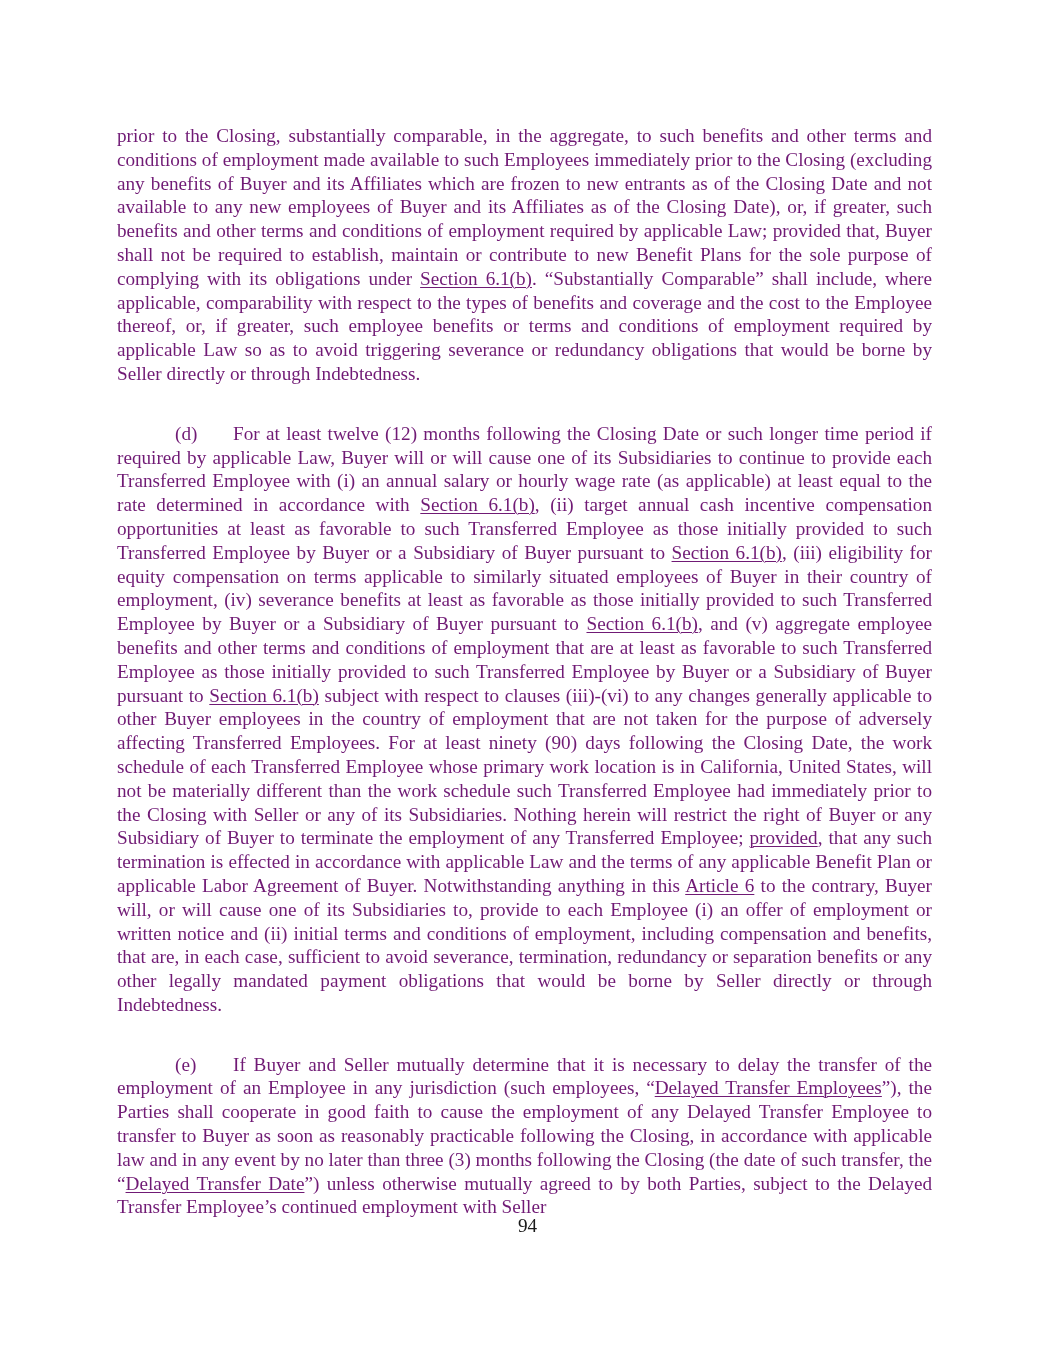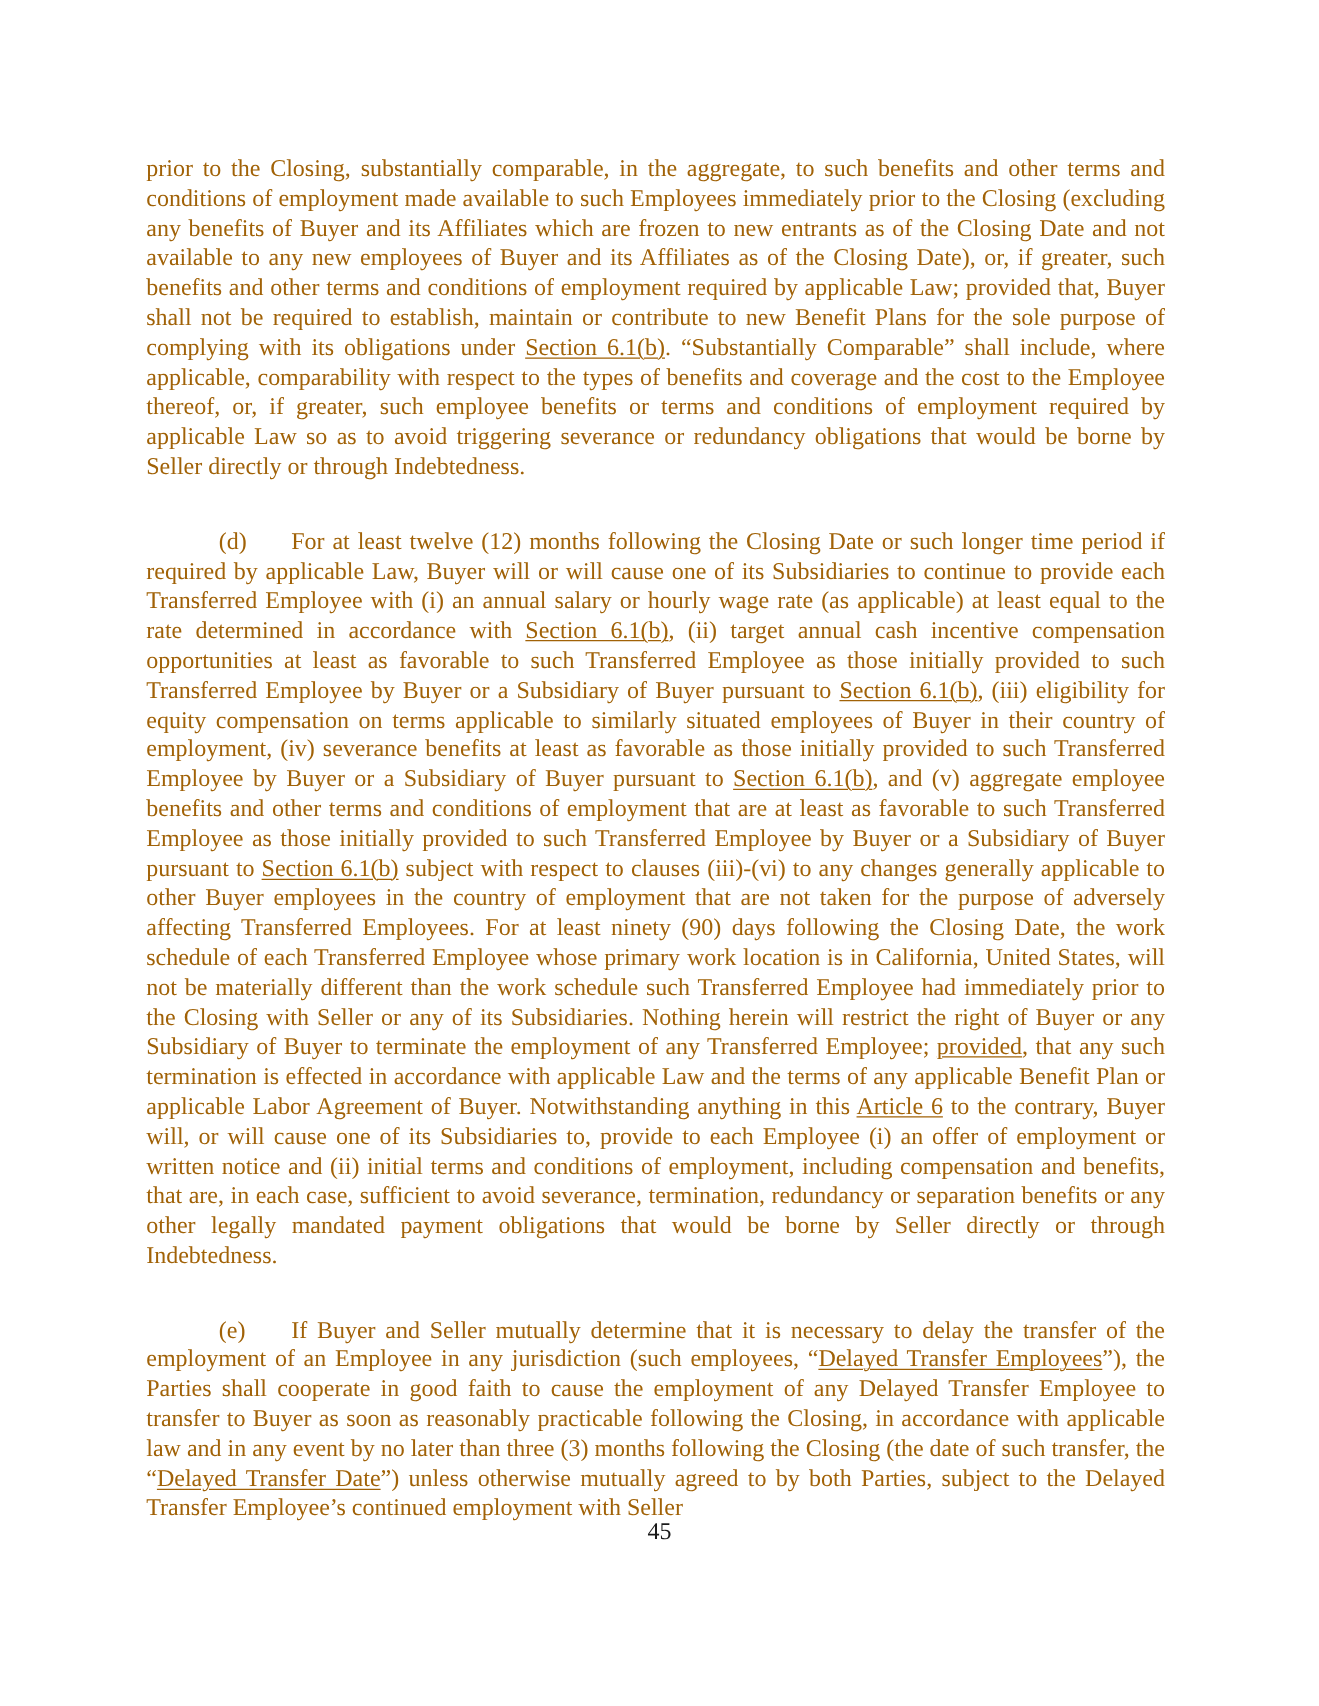--- a/index.html
+++ b/index.html
@@ -5,21 +5,21 @@
   html, body { margin: 0; padding: 0; background: #ffffff; }
   body { width: 1055px; height: 1365px; position: relative; overflow: hidden; }
   .page {
     position: absolute;
     left: 117px;
     top: 124px;
     width: 815px;
     font-family: "Liberation Serif", serif;
     font-size: 19.2px;
     line-height: 23.8px;
-    color: #a16207;
+    color: #701a75;
   }
   .para {
     margin: 0 0 20px 0;
     text-align: justify;
     text-align-last: left;
   }
   .para.first { margin-bottom: 20px; }
   .indent { text-indent: 58px; margin-top: 36px; }
   .label { display: inline-block; width: 58px; text-indent: 0; }
   .u { text-decoration: underline; text-underline-offset: 2px; text-decoration-thickness: 1px; }
@@ -36,13 +36,13 @@
 </style>
 </head>
 <body>
 
 <div class="page">
   <p class="para first"><span>prior to the Closing, substantially comparable, in the aggregate, to such benefits and other terms and conditions of employment made available to such Employees immediately prior to the Closing (excluding any benefits of Buyer and its Affiliates which are frozen to new entrants as of the Closing Date and not available to any new employees of Buyer and its Affiliates as of the Closing Date), or, if greater, such benefits and other terms and conditions of employment required by applicable Law; provided that, Buyer shall not be required to establish, maintain or contribute to new Benefit Plans for the sole purpose of complying with its obligations under </span><span class="u">Section 6.1(b)</span><span>. “Substantially Comparable” shall include, where applicable, comparability with respect to the types of benefits and coverage and the cost to the Employee thereof, or, if greater, such employee benefits or terms and conditions of employment required by applicable Law so as to avoid triggering severance or redundancy obligations that would be borne by Seller directly or through Indebtedness.</span></p>
   <p class="para indent"><span class="label">(d)</span><span>For at least twelve (12) months following the Closing Date or such longer time period if required by applicable Law, Buyer will or will cause one of its Subsidiaries to continue to provide each Transferred Employee with (i) an annual salary or hourly wage rate (as applicable) at least equal to the rate determined in accordance with </span><span class="u">Section 6.1(b)</span><span>, (ii) target annual cash incentive compensation opportunities at least as favorable to such Transferred Employee as those initially provided to such Transferred Employee by Buyer or a Subsidiary of Buyer pursuant to </span><span class="u">Section 6.1(b)</span><span>, (iii) eligibility for equity compensation on terms applicable to similarly situated employees of Buyer in their country of employment, (iv) severance benefits at least as favorable as those initially provided to such Transferred Employee by Buyer or a Subsidiary of Buyer pursuant to </span><span class="u">Section 6.1(b)</span><span>, and (v) aggregate employee benefits and other terms and conditions of employment that are at least as favorable to such Transferred Employee as those initially provided to such Transferred Employee by Buyer or a Subsidiary of Buyer pursuant to </span><span class="u">Section 6.1(b)</span><span> subject with respect to clauses (iii)-(vi) to any changes generally applicable to other Buyer employees in the country of employment that are not taken for the purpose of adversely affecting Transferred Employees. For at least ninety (90) days following the Closing Date, the work schedule of each Transferred Employee whose primary work location is in California, United States, will not be materially different than the work schedule such Transferred Employee had immediately prior to the Closing with Seller or any of its Subsidiaries. Nothing herein will restrict the right of Buyer or any Subsidiary of Buyer to terminate the employment of any Transferred Employee; </span><span class="u">provided</span><span>, that any such termination is effected in accordance with applicable Law and the terms of any applicable Benefit Plan or applicable Labor Agreement of Buyer. Notwithstanding anything in this </span><span class="u">Article 6</span><span> to the contrary, Buyer will, or will cause one of its Subsidiaries to, provide to each Employee (i) an offer of employment or written notice and (ii) initial terms and conditions of employment, including compensation and benefits, that are, in each case, sufficient to avoid severance, termination, redundancy or separation benefits or any other legally mandated payment obligations that would be borne by Seller directly or through Indebtedness.</span></p>
   <p class="para indent"><span class="label">(e)</span><span>If Buyer and Seller mutually determine that it is necessary to delay the transfer of the employment of an Employee in any jurisdiction (such employees, “</span><span class="u">Delayed Transfer Employees</span><span>”), the Parties shall cooperate in good faith to cause the employment of any Delayed Transfer Employee to transfer to Buyer as soon as reasonably practicable following the Closing, in accordance with applicable law and in any event by no later than three (3) months following the Closing (the date of such transfer, the “</span><span class="u">Delayed Transfer Date</span><span>”) unless otherwise mutually agreed to by both Parties, subject to the Delayed Transfer Employee’s continued employment with Seller</span></p>
 </div>
 
-<div class="page-number">45</div>
+<div class="page-number">94</div>
 
 </body></html>

